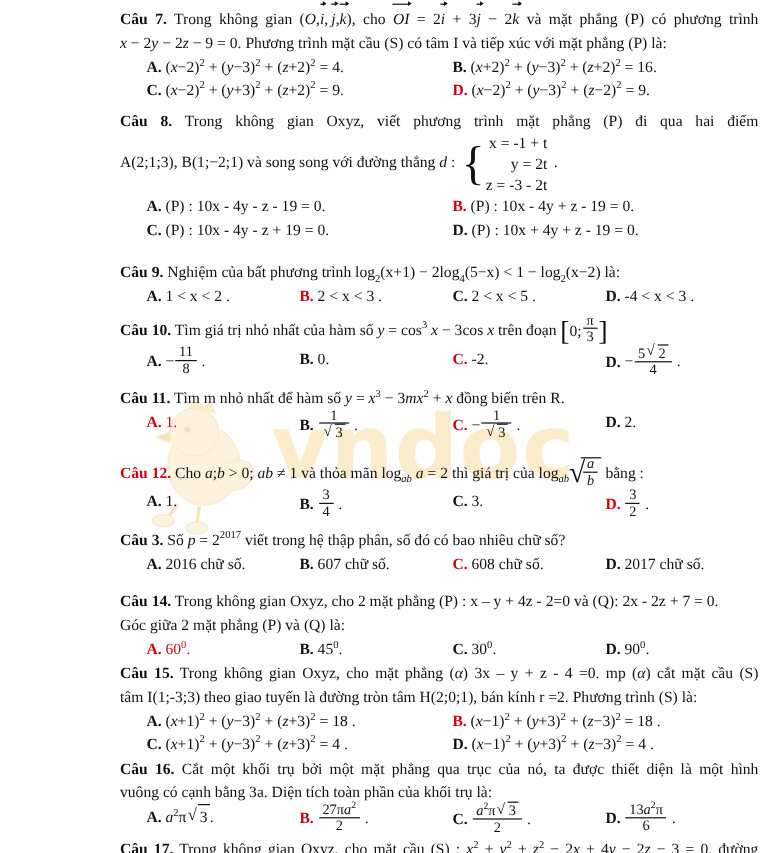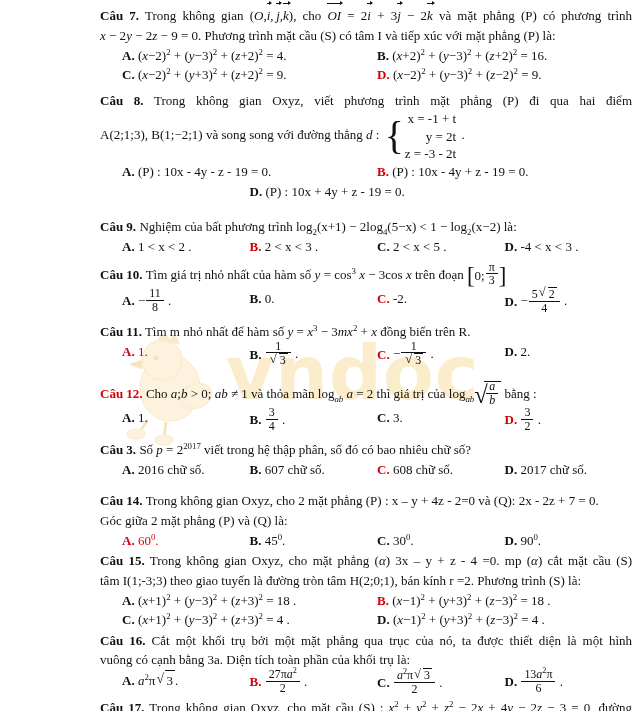--- a/index.html
+++ b/index.html
@@ -276,20 +276,24 @@
         <span class="opt-tag">A.</span>
         <span>(P) : 10x - 4y - z - 19 = 0.</span>
       </div>
       <div class="opt">
         <span class="opt-tag red">B.</span>
         <span>(P) : 10x - 4y + z - 19 = 0.</span>
       </div>
     </div>
     <div class="opts two indent">
       <div class="opt">
+        <span class="opt-tag">C.</span>
+        <span>(P) : 10x - 4y - z + 19 = 0.</span>
+      </div>
+      <div class="opt">
         <span class="opt-tag">D.</span>
         <span>(P) : 10x + 4y + z - 19 = 0.</span>
       </div>
     </div>
   </div>
 
   <div class="gap-lg"></div>
 
   <div class="q">
     <p class="stem">

